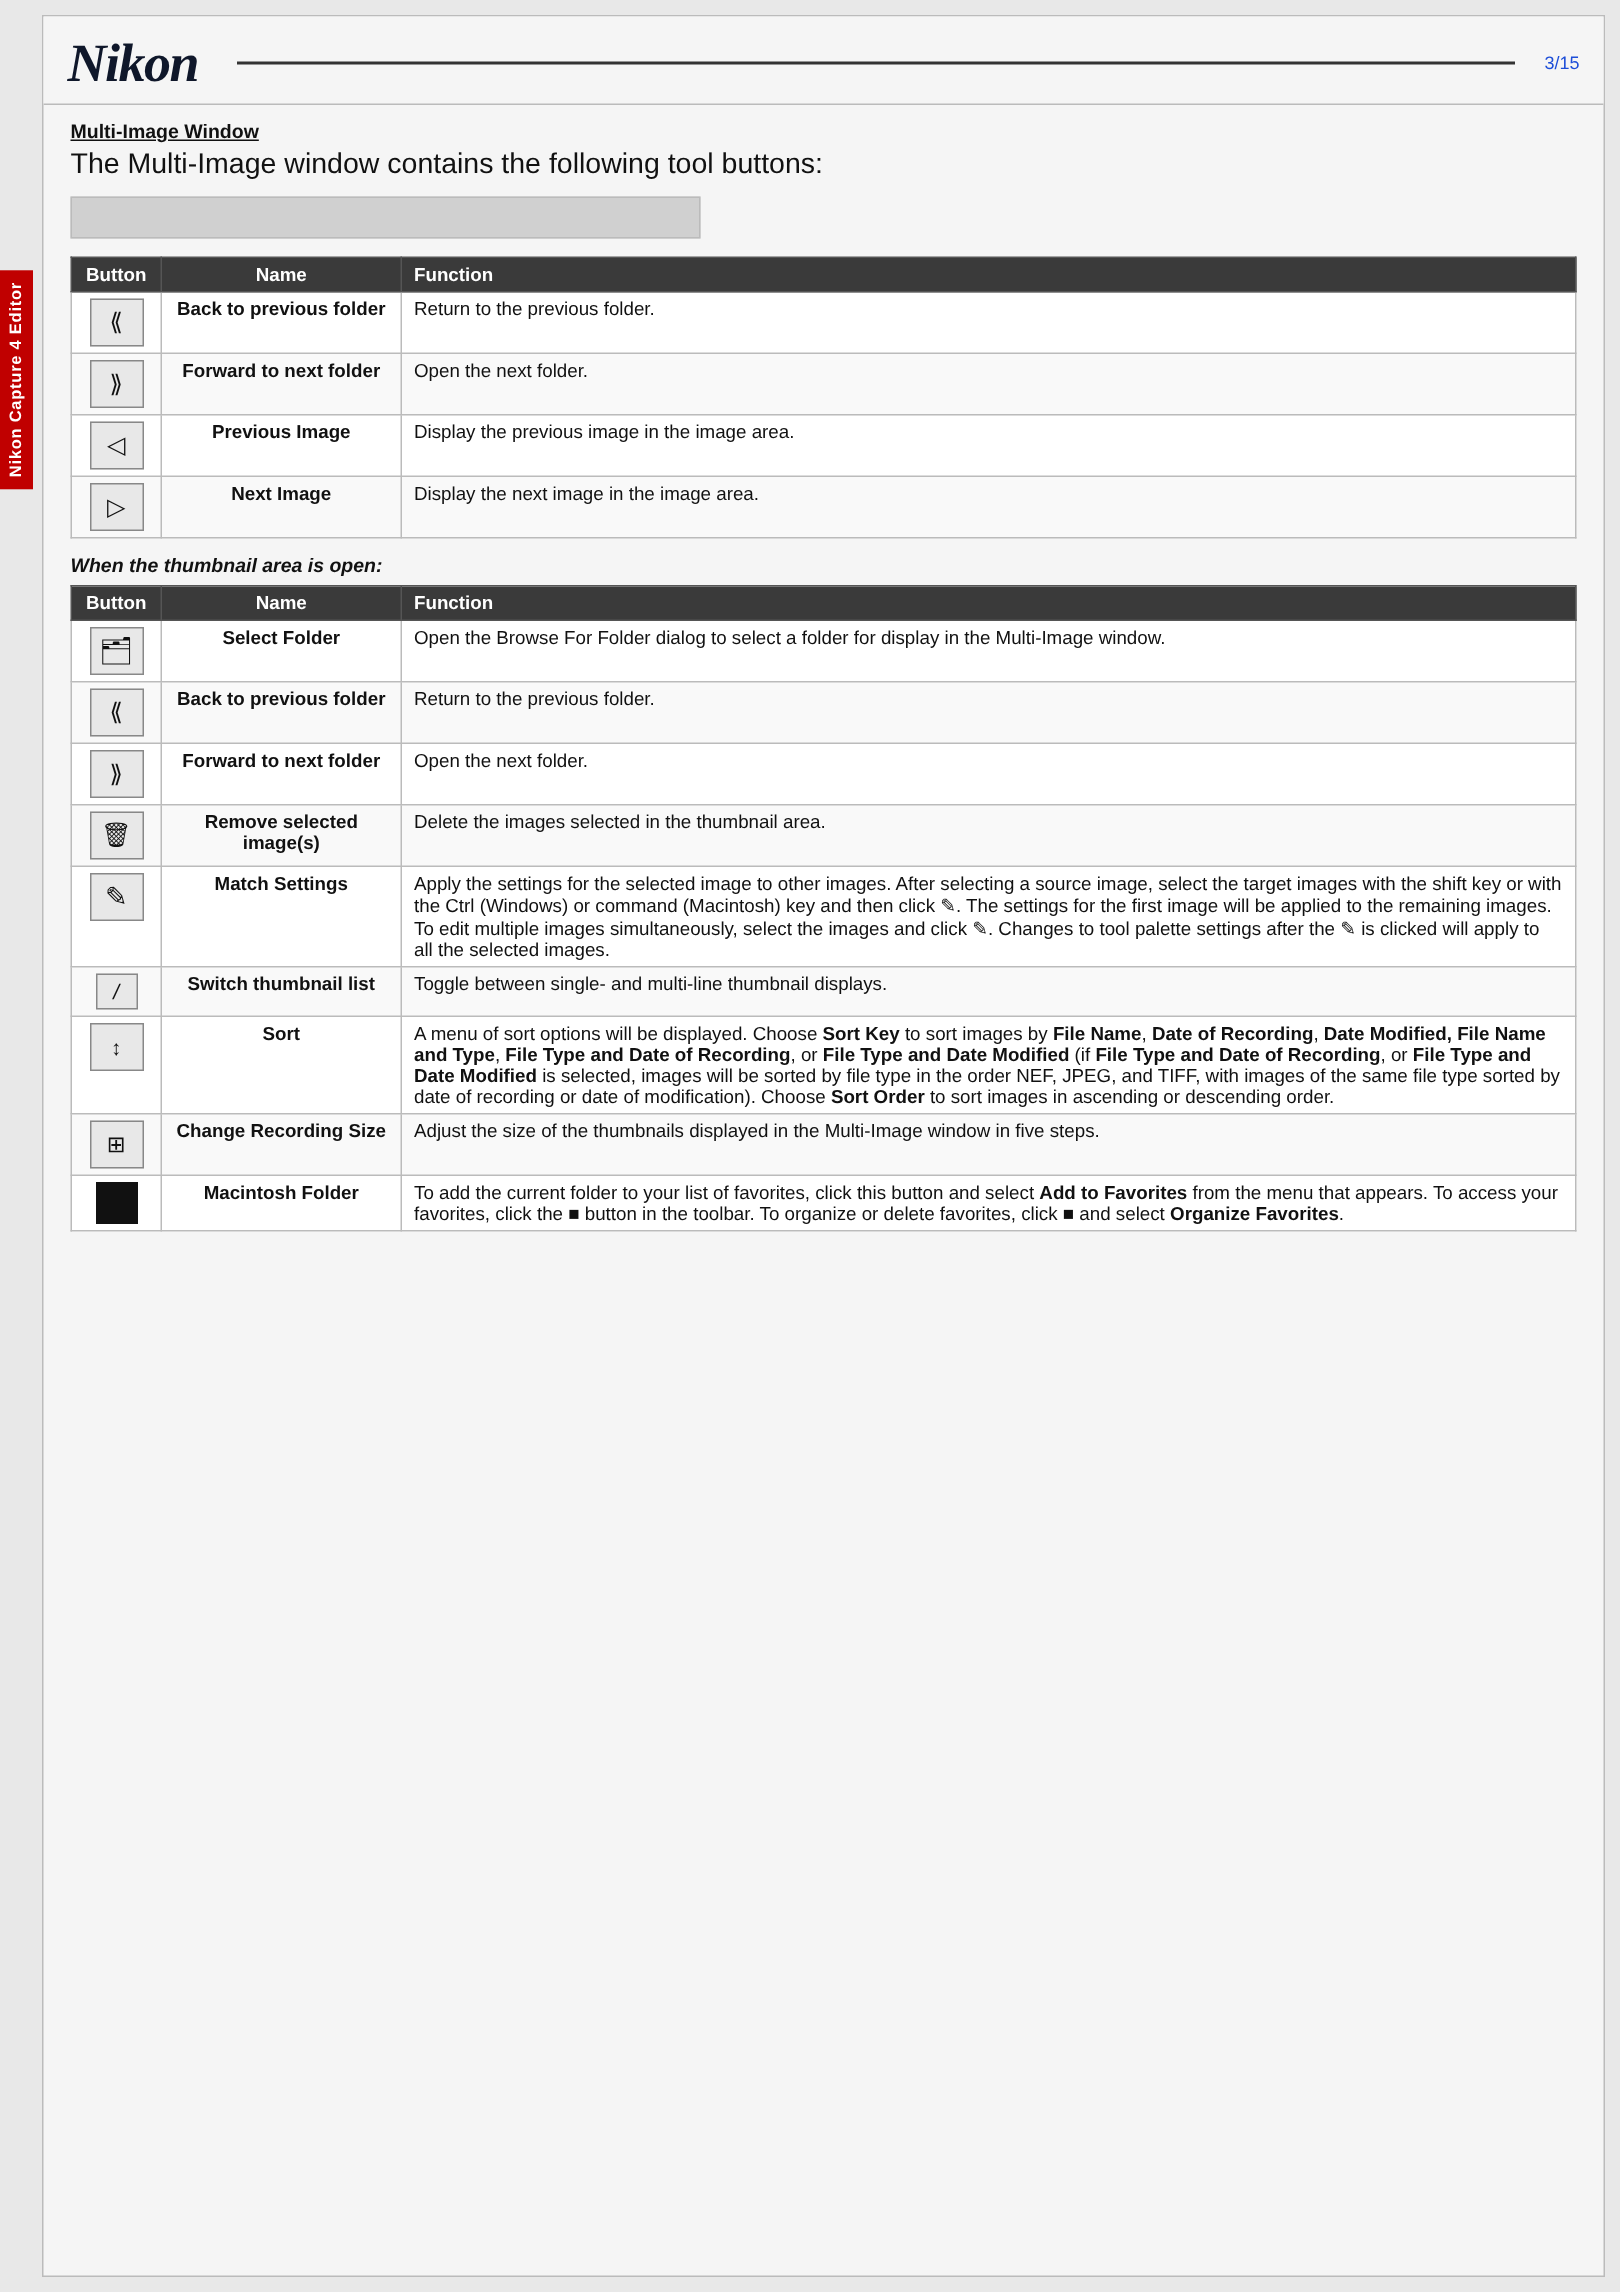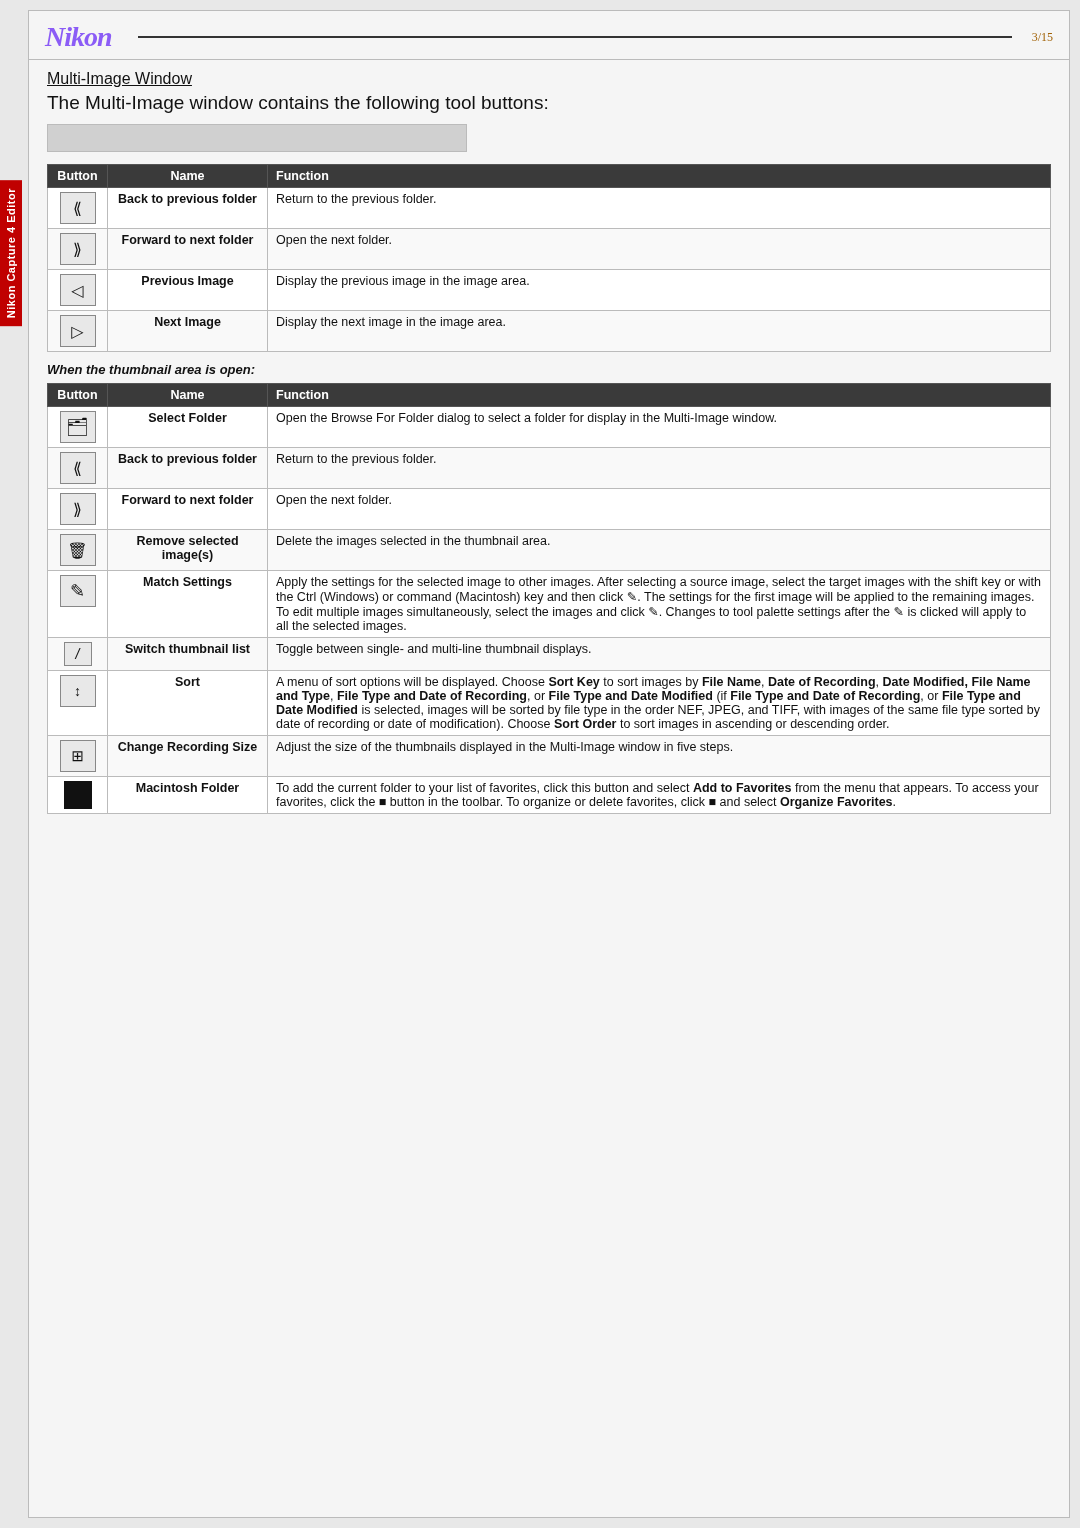--- a/index.html
+++ b/index.html
@@ -48,48 +48,47 @@
     }
     
     .header {
       display: flex;
       align-items: center;
       padding: 10px 16px 6px 16px;
       border-bottom: 1px solid #bbb;
       background: #f5f5f5;
     }
     .nikon-logo {
-      font-size: 28px;
+      font-size: 36px;
       font-style: italic;
       font-weight: 900;
-      color: #8b5cf6;
+      color: #0f172a;
       font-family: Georgia, serif;
       letter-spacing: -1px;
       margin-right: 16px;
     }
     .header-line {
       flex: 1;
       height: 2px;
       background: #333;
       margin: 0 10px;
     }
     .page-num {
       font-size: 12px;
-      color: #a16207;
+      color: #1d4ed8;
       margin-left: 10px;
-      font-family: Liberation Serif, serif;
     }
     
     .content {
       padding: 10px 18px 18px 18px;
       flex: 1;
     }
     .section-title {
-      font-weight: normal;
-      font-size: 16px;
+      font-weight: bold;
+      font-size: 13px;
       margin-bottom: 4px;
       text-decoration: underline;
     }
     .section-desc {
       font-size: 19px;
       margin-bottom: 10px;
     }
     
     .toolbar-placeholder {
       background: #d0d0d0;

